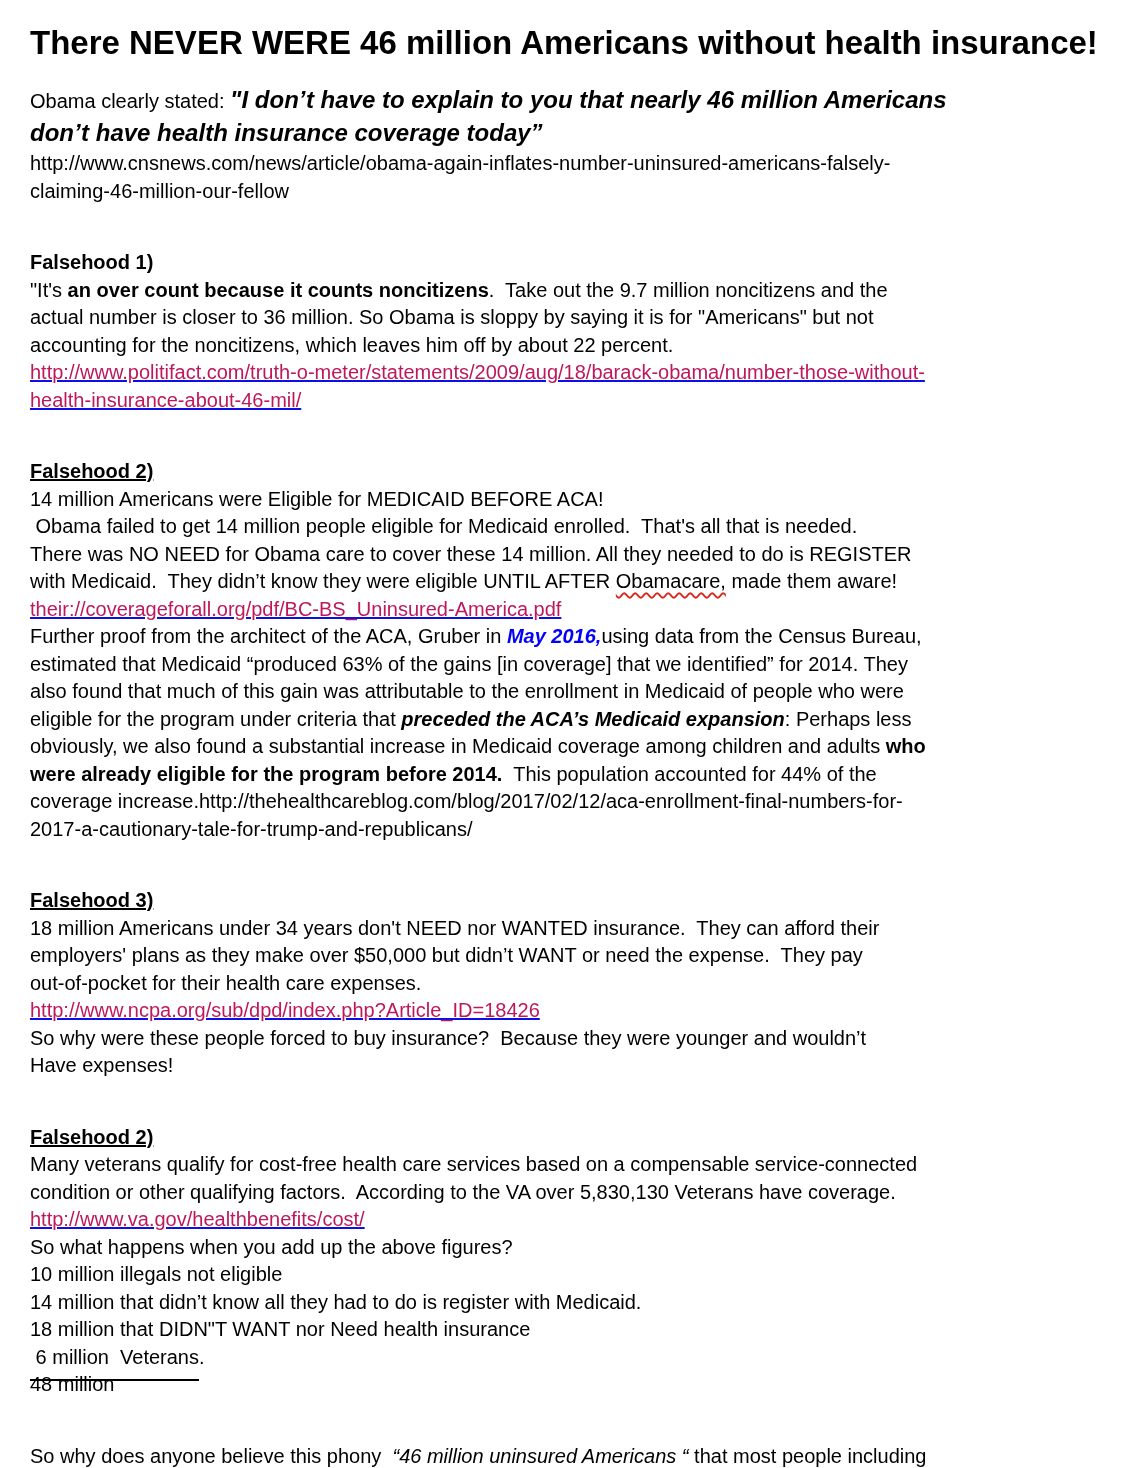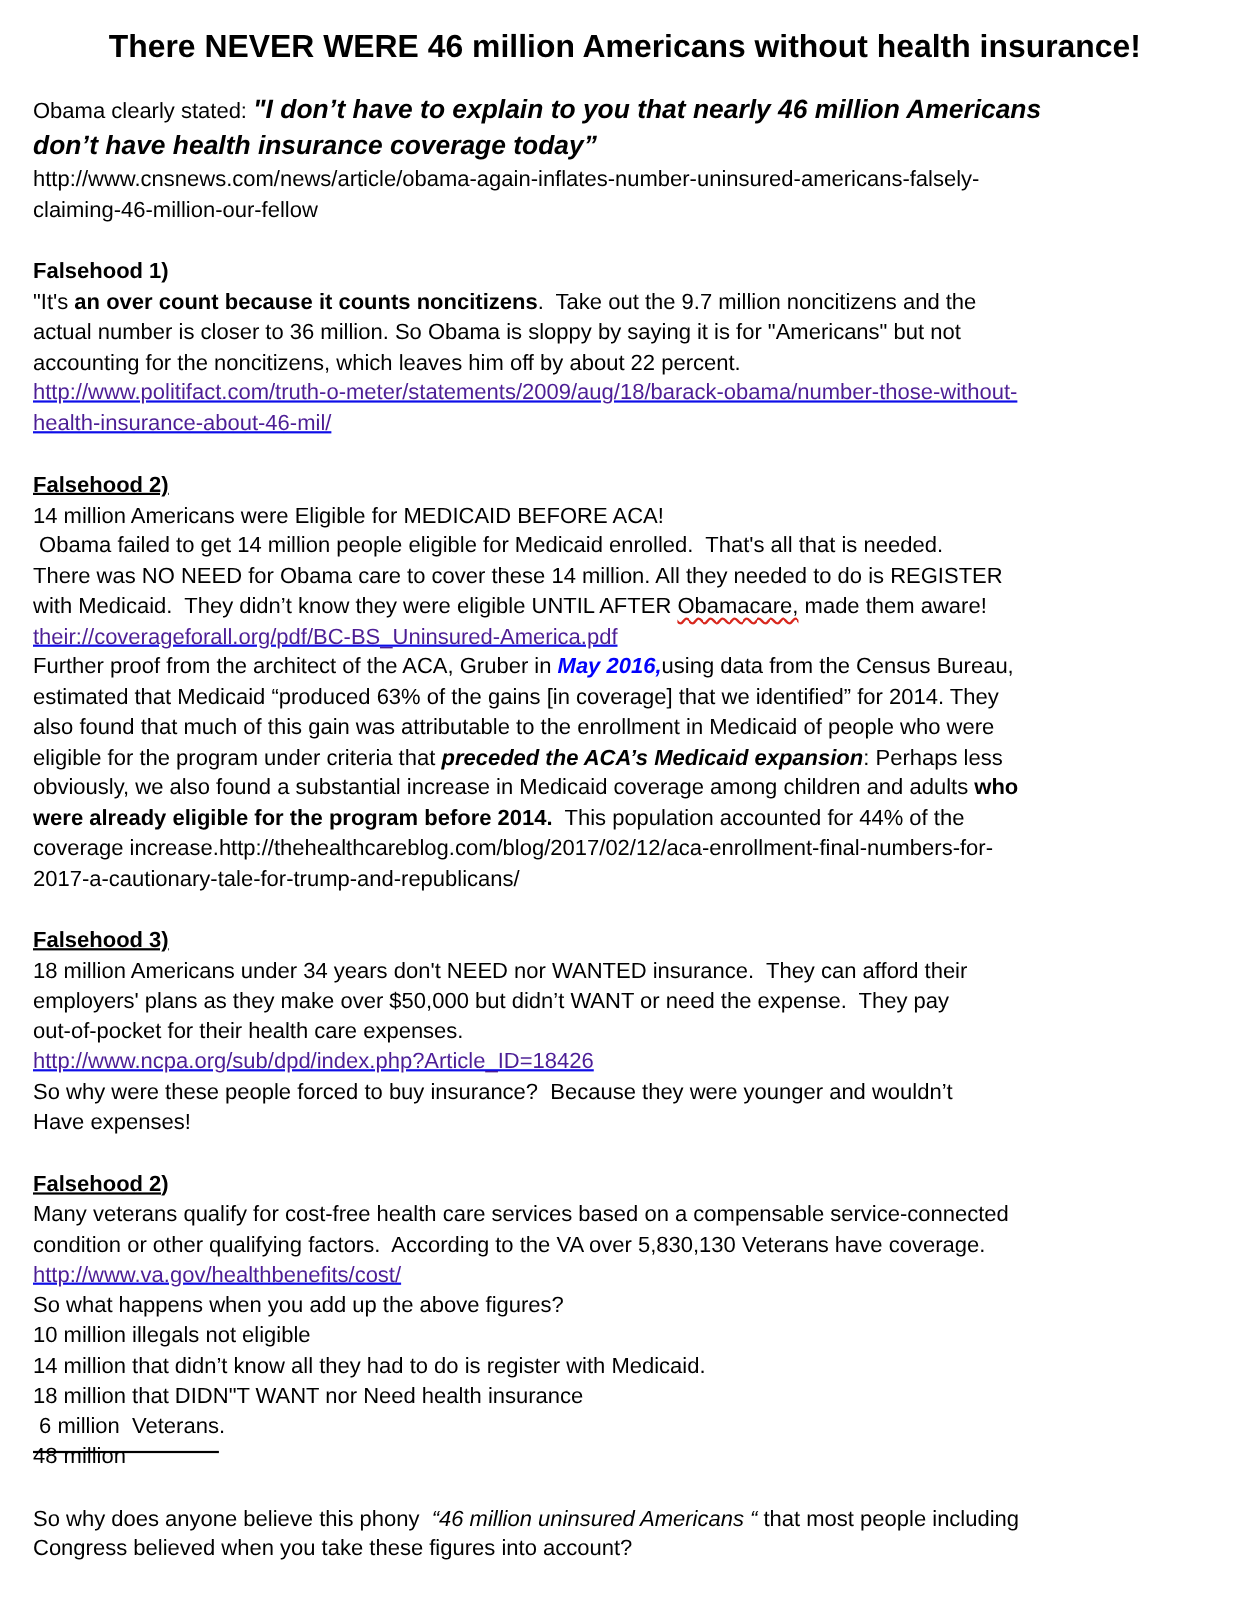--- a/index.html
+++ b/index.html
@@ -4,36 +4,36 @@
 <style>
   html, body { margin:0; padding:0; background:#ffffff; }
   body {
     width:1140px; min-height:1468px;
     font-family:"Liberation Sans", "DejaVu Sans", sans-serif;
     color:#000000;
     -webkit-font-smoothing:antialiased;
   }
   .page { box-sizing:border-box; width:1140px; padding:16px 34px 12px 30px; }
   .title {
-    font-size:29px; line-height:38px; font-weight:bold;
-    text-align:center; margin:8px 0 22px 0;
+    font-size:33px; line-height:38px; font-weight:bold;
+    margin:8px 0 22px 0;
   }
   .para {
     font-size:20px; line-height:27.5px;
     margin:0; white-space:pre-wrap; overflow-wrap:break-word;
   }
   .quote { line-height:31px; }
-  .g1 { margin-top:29px; }
+  .g1 { margin-top:44px; }
   .g2 { }
   .b { font-weight:bold; }
   .i { font-style:italic; }
   .u { text-decoration:underline; }
   .big { font-size:24px; }
   .link {
-    color:#4c1d95; text-decoration:underline;
+    color:#be185d; text-decoration:underline;
     text-decoration-color:#0E0EE8; cursor:pointer;
   }
   .blue { color:#0202FA; }
   .wavy {
     text-decoration-line:underline; text-decoration-style:wavy;
     text-decoration-color:#D8281E; text-decoration-thickness:2px;
     text-underline-offset:4px;
   }
   .sum { border-bottom:2px solid #000; padding-bottom:11px; }
 </style>

